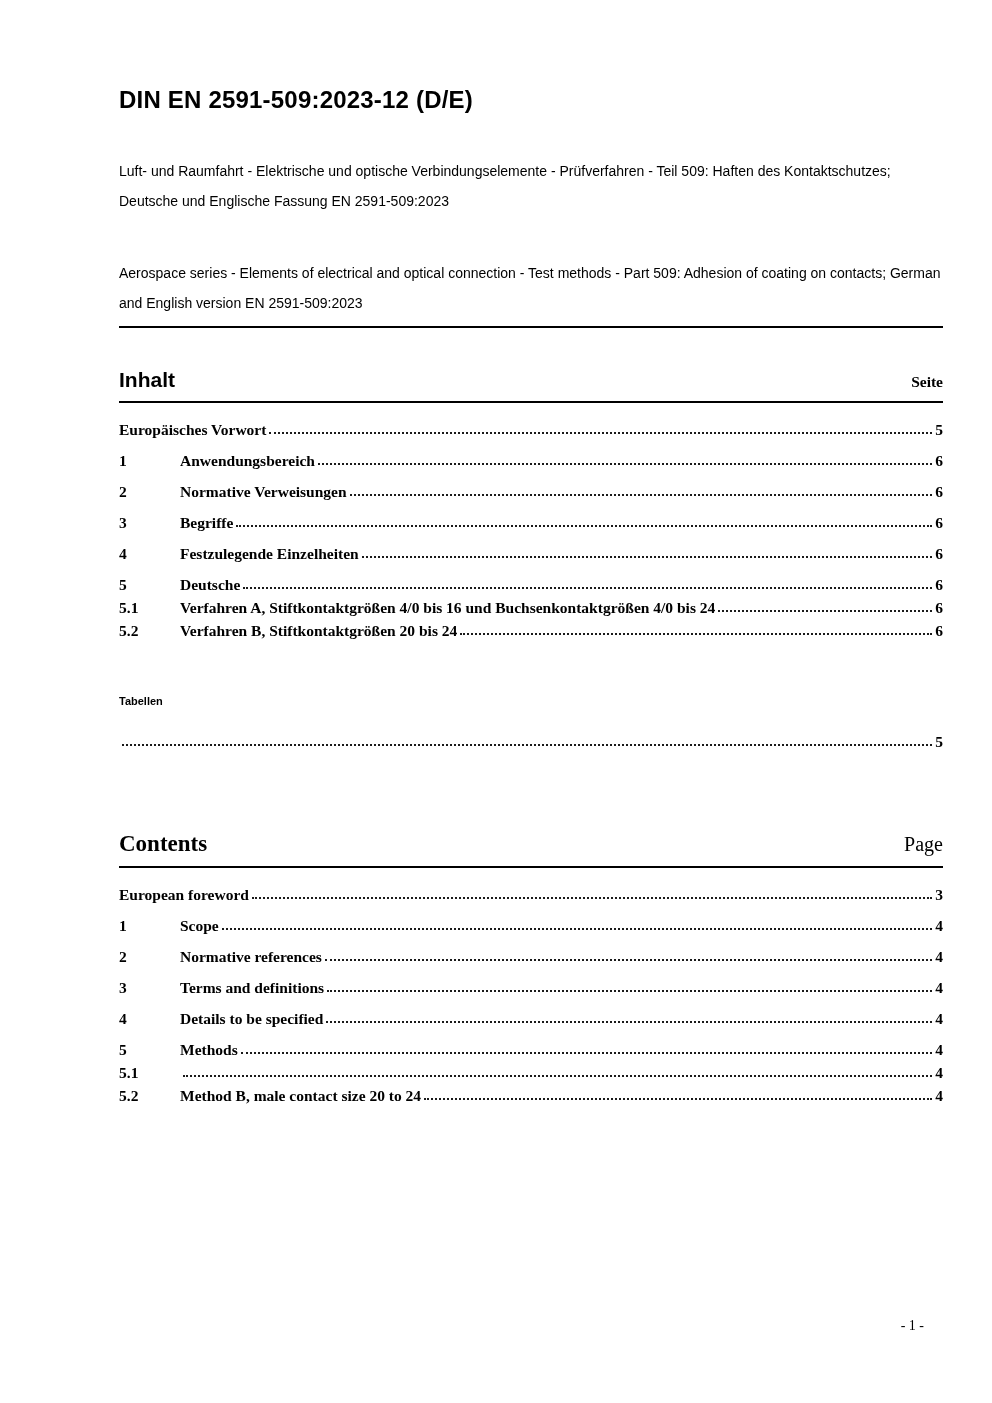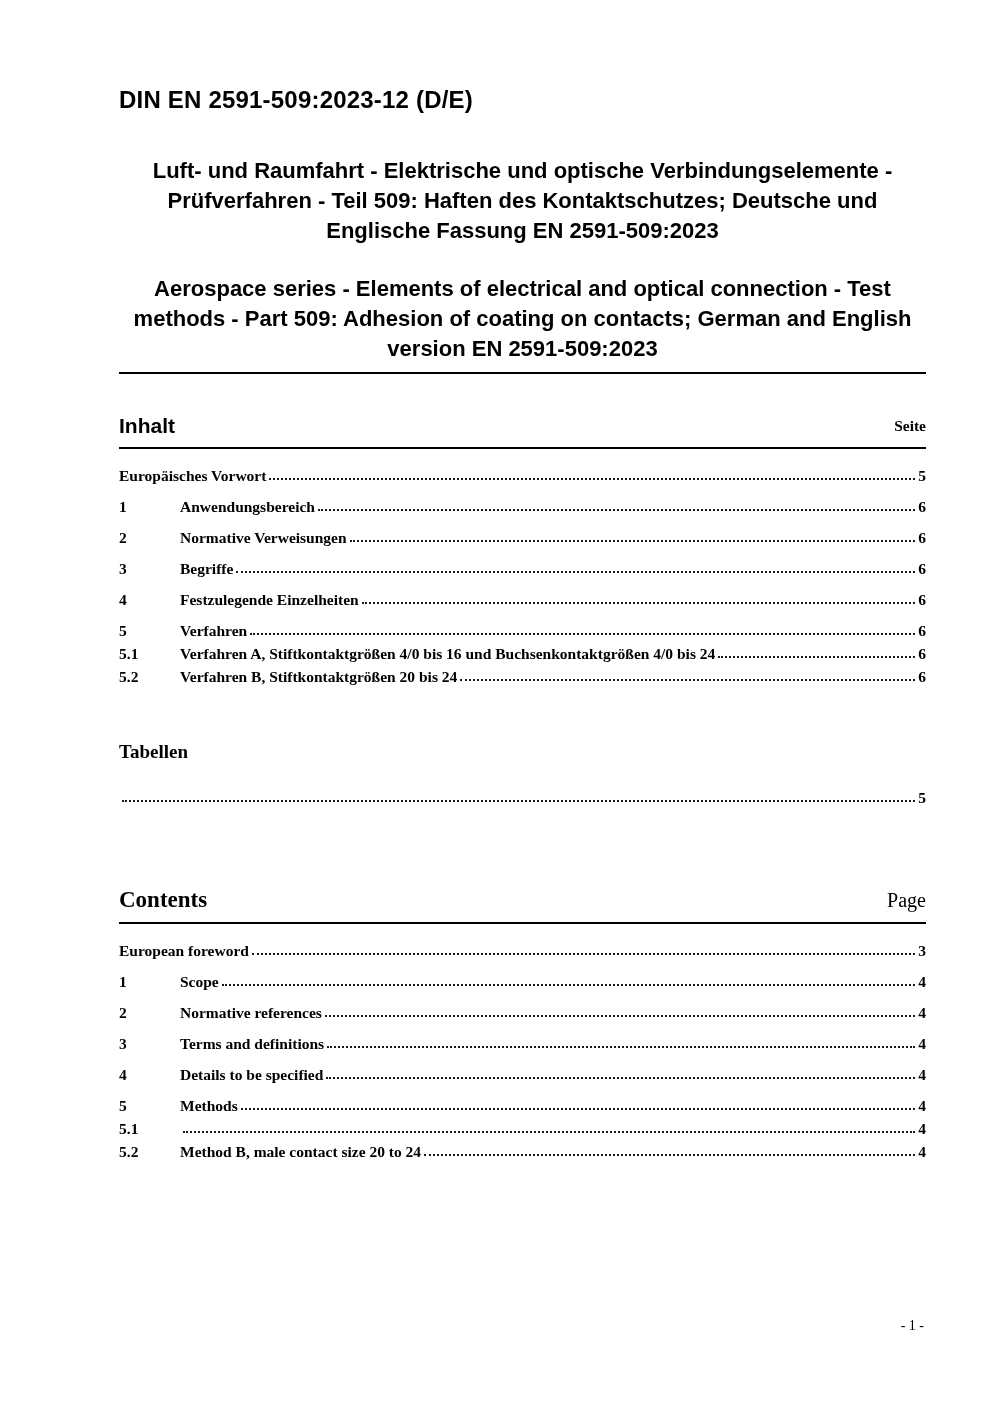--- a/index.html
+++ b/index.html
@@ -6,51 +6,50 @@
   html, body { background: #ffffff; }
   body {
     width: 992px; height: 1403px;
     position: relative;
     font-family: "Liberation Sans", sans-serif;
     color: #000;
     overflow: hidden;
   }
   .page {
     position: absolute; inset: 0;
-    padding: 86px 66px 0 119px;
+    padding: 86px 49px 0 119px;
   }
   .doc-number {
     font-size: 24px;
     font-weight: bold;
     letter-spacing: 0.2px;
   }
   .doc-title {
     margin-top: 42px;
-    font-size: 22px;
-    font-weight: bold;
+    font-size: 14px;
+    font-weight: normal;
     line-height: 30px;
-    text-align: center;
-  }
-  .doc-title.en { margin-top: 28px; }
+  }
+  .doc-title.en { margin-top: 42px; }
   .rule-heavy {
     border: none;
     border-top: 2px solid #000;
     margin-top: 8px;
   }
   .rule-light {
     border: none;
     border-top: 2px solid #000;
     margin-top: 9px;
   }
   .toc-header {
     display: flex;
     align-items: baseline;
     justify-content: space-between;
   }
-  .toc-header.de { margin-top: 40px; align-items: center; }
+  .toc-header.de { margin-top: 40px; }
   .toc-header.en { margin-top: 80px; gap: 28px; }
   .inhalt-heading {
     font-family: "Liberation Sans", sans-serif;
     font-size: 21px;
     font-weight: bold;
   }
   .seite-label {
     font-family: "Liberation Serif", "DejaVu Serif", serif;
     font-size: 15.5px;
     font-weight: bold;
@@ -87,22 +86,22 @@
   .leader {
     flex: 1 1 auto;
     min-width: 10px;
     align-self: flex-end;
     border-bottom: 2px dotted #1a1a1a;
     margin: 0 3px 5px 3px;
   }
   .toc-page { white-space: nowrap; }
   .tables-heading {
     margin-top: 55px;
-    font-family: Liberation Serif, serif;
-    font-size: 19px;
+    font-family: Liberation Sans, sans-serif;
+    font-size: 11px;
     font-weight: bold;
   }
   .table-entry-row { margin-top: 25px; }
   .footer-page-number {
     position: absolute;
     top: 1318px;
     right: 68px;
     font-family: "Liberation Serif", "DejaVu Serif", serif;
     font-size: 14px;
     color: #000;
@@ -150,21 +149,21 @@
       <span class="toc-page">6</span>
     </div>
     <div class="toc-row">
       <span class="toc-num">4</span>
       <span class="toc-label">Festzulegende Einzelheiten</span>
       <span class="leader"></span>
       <span class="toc-page">6</span>
     </div>
     <div class="toc-row">
       <span class="toc-num">5</span>
-      <span class="toc-label">Verfahren</span>
+      <span class="toc-label">Deutsche</span>
       <span class="leader"></span>
       <span class="toc-page">6</span>
     </div>
     <div class="toc-row tight">
       <span class="toc-num">5.1</span>
       <span class="toc-label">Verfahren A, Stiftkontaktgrößen 4/0 bis 16 und Buchsenkontaktgrößen 4/0 bis 24</span>
       <span class="leader"></span>
       <span class="toc-page">6</span>
     </div>
     <div class="toc-row tight">

